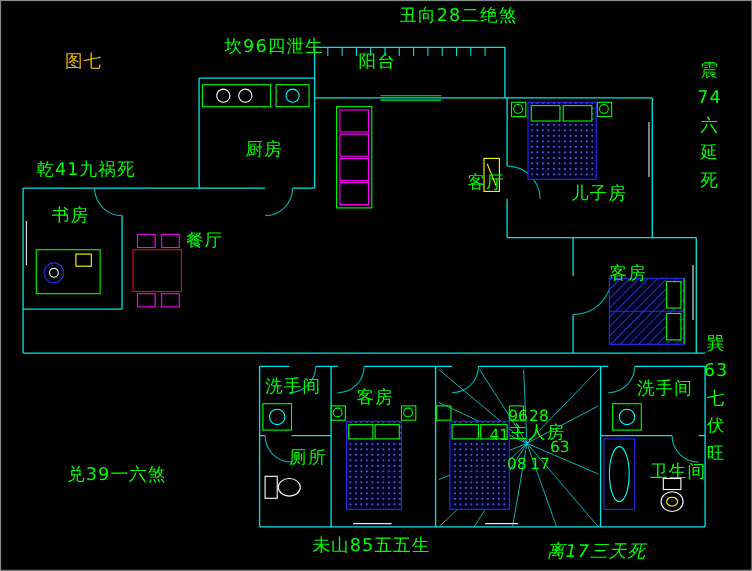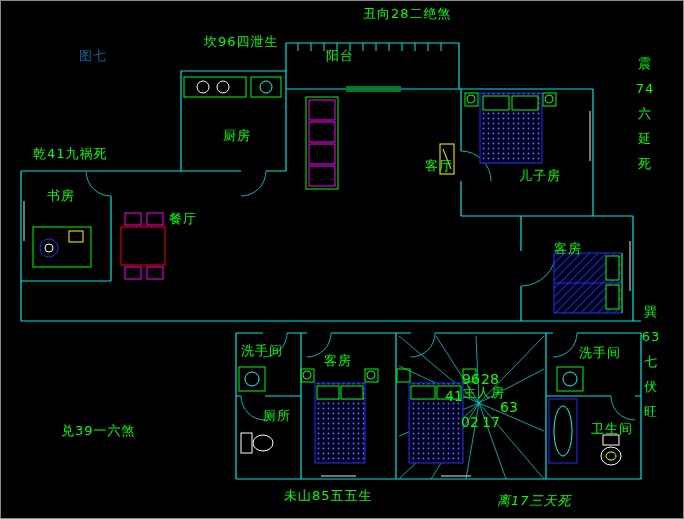--- a/index.html
+++ b/index.html
@@ -9,26 +9,26 @@
     background:#000;
     border:1px solid #8a8a8a;
     box-sizing:border-box;
     overflow:hidden;
     font-family:"DejaVu Sans", sans-serif;
   }
   #plan-svg{position:absolute;left:0;top:0;}
   .lbl{
     position:absolute;
     color:#00ff00;
-    font-size:13px;
+    font-size:16px;
     line-height:14px;
     white-space:nowrap;
     letter-spacing:1px;
   }
-  .lbl.blue{color:#0369a1;margin-left:20px;}
+  .lbl.blue{color:#eab308;}
   .vtext{
     white-space:pre-line;
     text-align:center;
     line-height:25px;
     width:24px;
   }
   .num{
     position:absolute;
     color:#00ff00;
     font-size:14px;
@@ -225,16 +225,16 @@
   <div class="lbl" style="left:323px;top:353px;">客房</div>
   <div class="lbl" style="left:578px;top:345px;">洗手间</div>
   <div class="lbl" style="left:462px;top:385px;">主人房</div>
   <div class="lbl" style="left:262px;top:408px;text-align:right;">厕所</div>
   <div class="lbl" style="left:590px;top:422px;font-family:Liberation Mono, monospace;">卫生间</div>
 
   <div class="num" style="left:461px;top:373px;">96</div>
   <div class="num" style="left:480px;top:373px;">28</div>
   <div class="num" style="left:444px;top:390px;">41</div>
   <div class="num" style="left:499px;top:401px;">63</div>
-  <div class="num" style="left:460px;top:416px;">02</div>
+  <div class="num" style="left:460px;top:416px;">08</div>
   <div class="num" style="left:481px;top:416px;">17</div>
 
 </div>
 
 </body></html>

